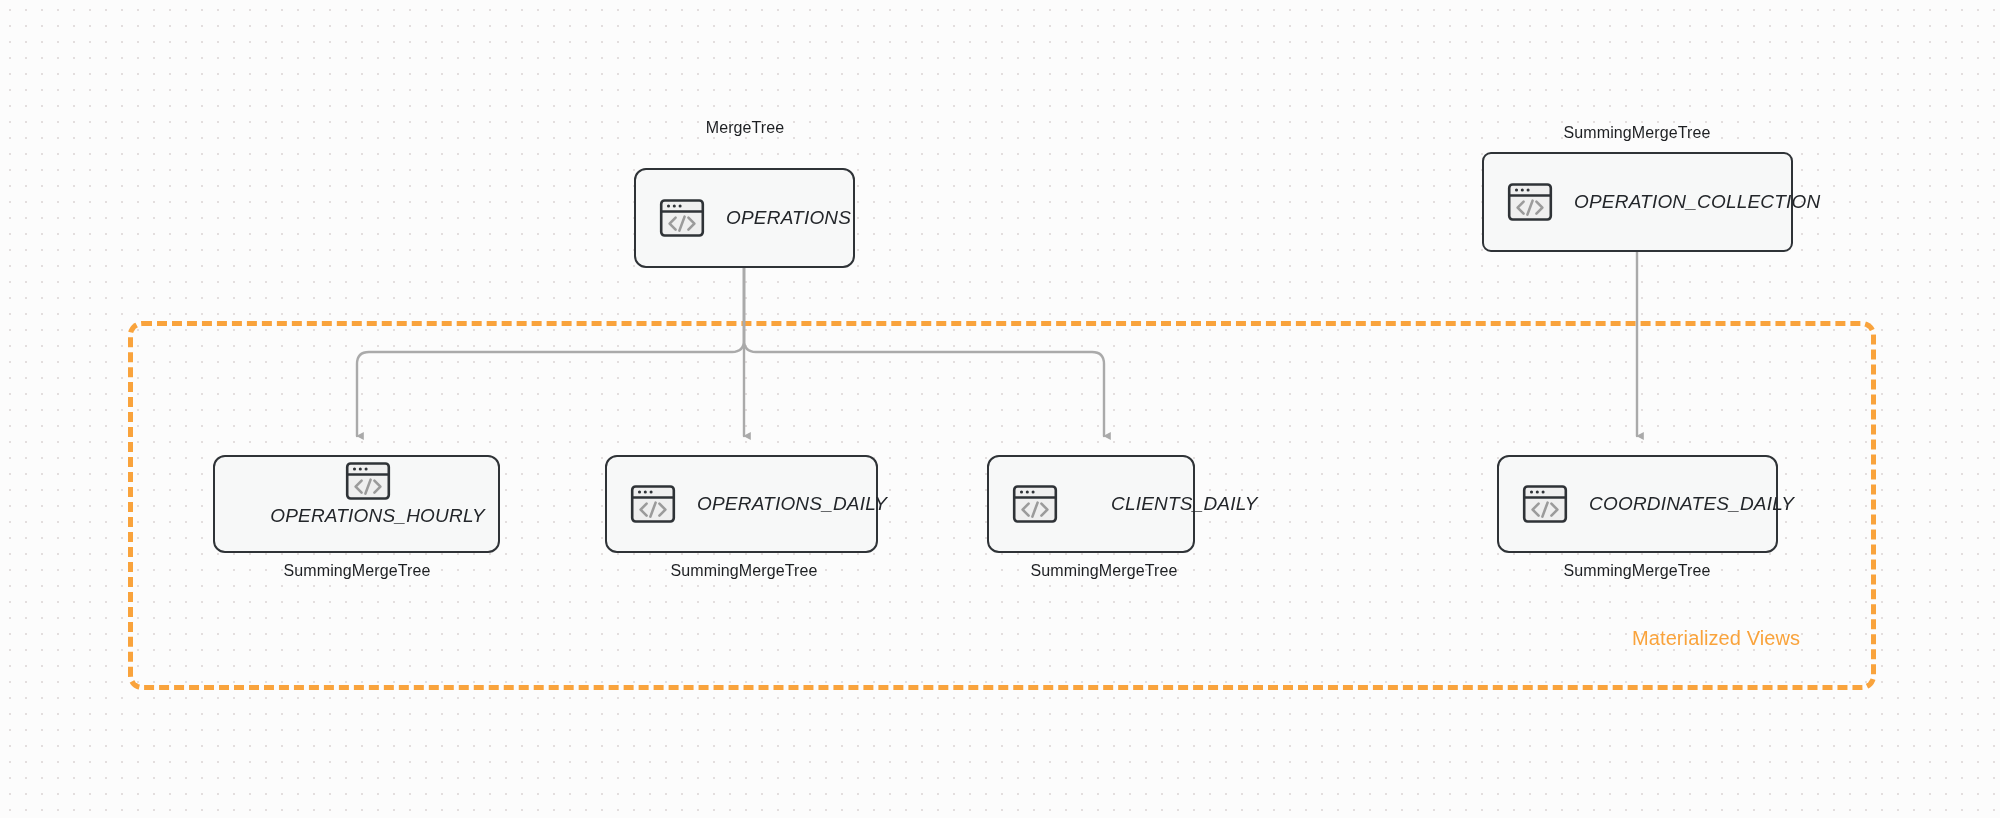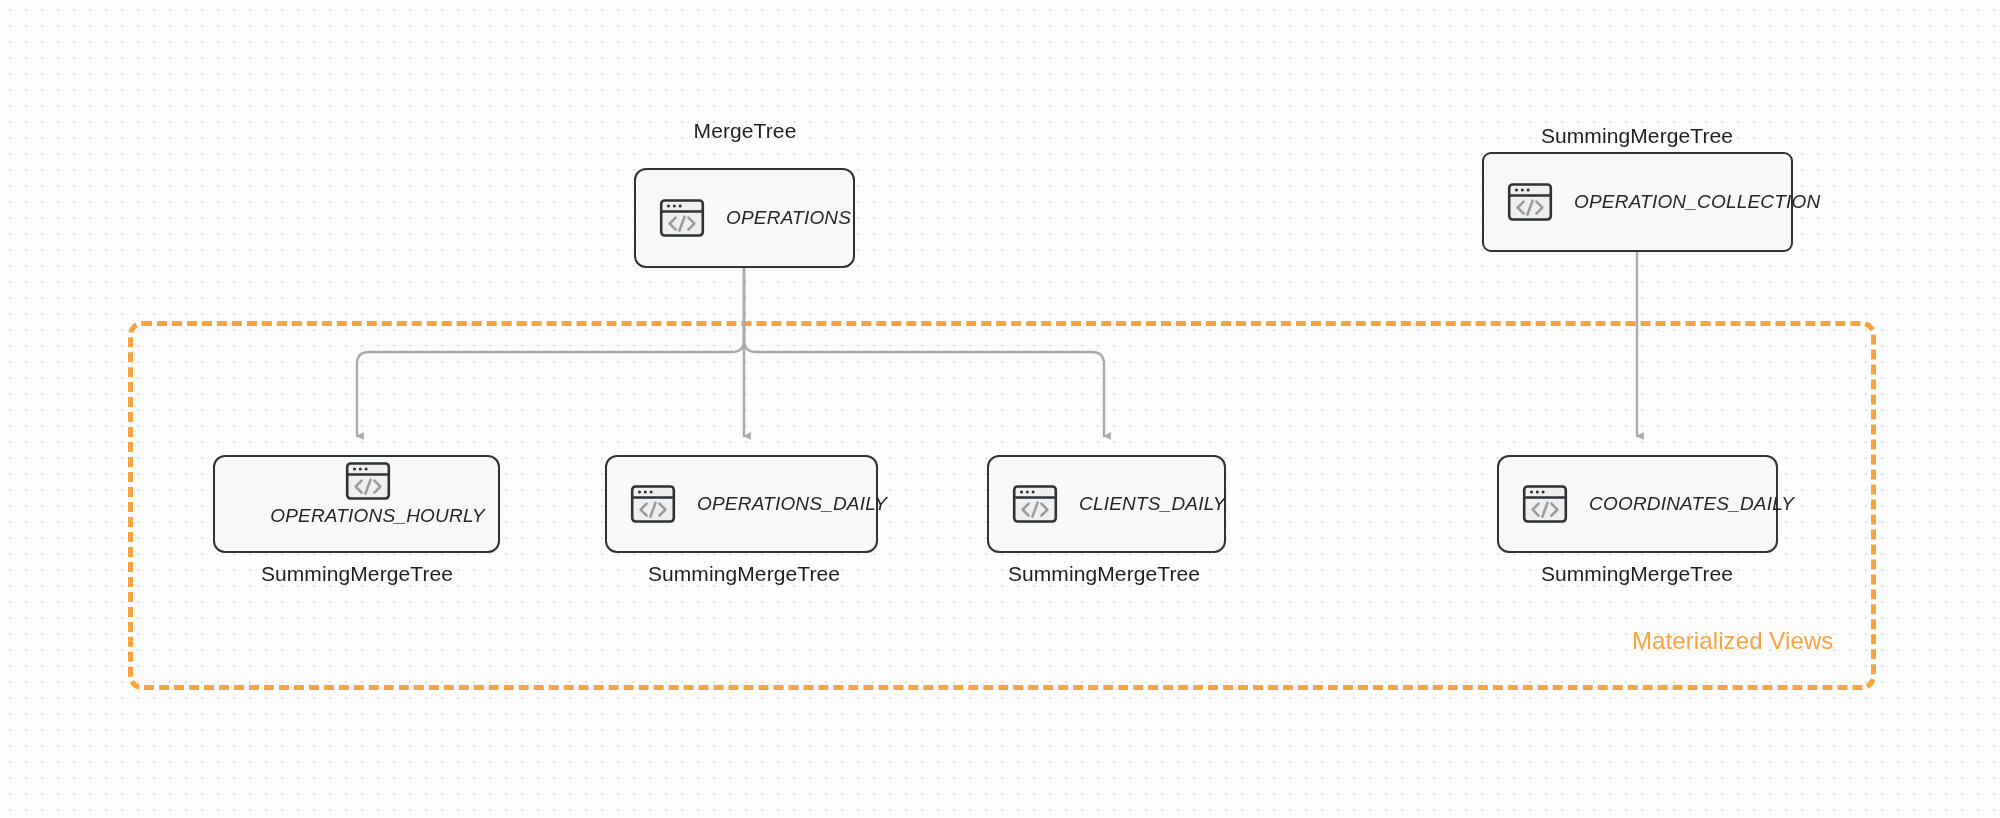--- a/index.html
+++ b/index.html
@@ -30,21 +30,21 @@
   
   .mv-group {
     position: absolute;
     border: 5px dashed #f9a33c;
     border-radius: 14px;
     box-sizing: border-box;
   }
   .mv-group-label {
     position: absolute;
     color: #f9a33c;
-    font-size: 24px;
+    font-size: 20px;
     letter-spacing: .1px;
     white-space: nowrap;
   }
 
   
   .node {
     position: absolute;
     box-sizing: border-box;
     background: #f7f8f8;
     border: 2.6px solid #2f3337;
@@ -64,21 +64,21 @@
     font-style: italic;
     font-size: 19px;
     color: #23262a;
     white-space: nowrap;
     letter-spacing: .2px;
   }
 
   
   .caption {
     position: absolute;
-    font-size: 21px;
+    font-size: 16px;
     color: #1d1f22;
     white-space: nowrap;
     transform: translateX(-50%);
     letter-spacing: .1px;
   }
 </style>
 </head>
 <body>
 
 <div id="canvas">
@@ -155,21 +155,21 @@
       <circle cx="16.3" cy="12" r="1.55" fill="#2f3337"></circle>
       <circle cx="22.1" cy="12" r="1.55" fill="#2f3337"></circle>
       <path d="M17.6,23.6 L11.6,29.6 L17.6,35.6" fill="none" stroke="#9b9b9b" stroke-width="2.6" stroke-linecap="round" stroke-linejoin="round"></path>
       <path d="M30.4,23.6 L36.4,29.6 L30.4,35.6" fill="none" stroke="#9b9b9b" stroke-width="2.6" stroke-linecap="round" stroke-linejoin="round"></path>
       <line x1="26.6" y1="22.6" x2="21.4" y2="36.6" stroke="#9b9b9b" stroke-width="2.6" stroke-linecap="round"></line>
     </svg>
     <span class="node-label">OPERATIONS_DAILY</span>
   </div>
   <div class="caption" style="left:744px; top:562px;">SummingMergeTree</div>
 
-  <div class="node" style="left:987px; top:455px; width:239px; height:98px;">
+  <div class="node" style="left:987px; top:455px; width:208px; height:98px;gap:32px;">
     <svg class="node-icon" viewBox="0 0 48 48" xmlns="http://www.w3.org/2000/svg">
       <rect x="3.2" y="6.5" width="41.6" height="35" rx="3.4" ry="3.4" fill="#efefef" stroke="#2f3337" stroke-width="2.6"></rect>
       <line x1="3.2" y1="17.5" x2="44.8" y2="17.5" stroke="#2f3337" stroke-width="2.4"></line>
       <circle cx="10.5" cy="12" r="1.55" fill="#2f3337"></circle>
       <circle cx="16.3" cy="12" r="1.55" fill="#2f3337"></circle>
       <circle cx="22.1" cy="12" r="1.55" fill="#2f3337"></circle>
       <path d="M17.6,23.6 L11.6,29.6 L17.6,35.6" fill="none" stroke="#9b9b9b" stroke-width="2.6" stroke-linecap="round" stroke-linejoin="round"></path>
       <path d="M30.4,23.6 L36.4,29.6 L30.4,35.6" fill="none" stroke="#9b9b9b" stroke-width="2.6" stroke-linecap="round" stroke-linejoin="round"></path>
       <line x1="26.6" y1="22.6" x2="21.4" y2="36.6" stroke="#9b9b9b" stroke-width="2.6" stroke-linecap="round"></line>
     </svg>

